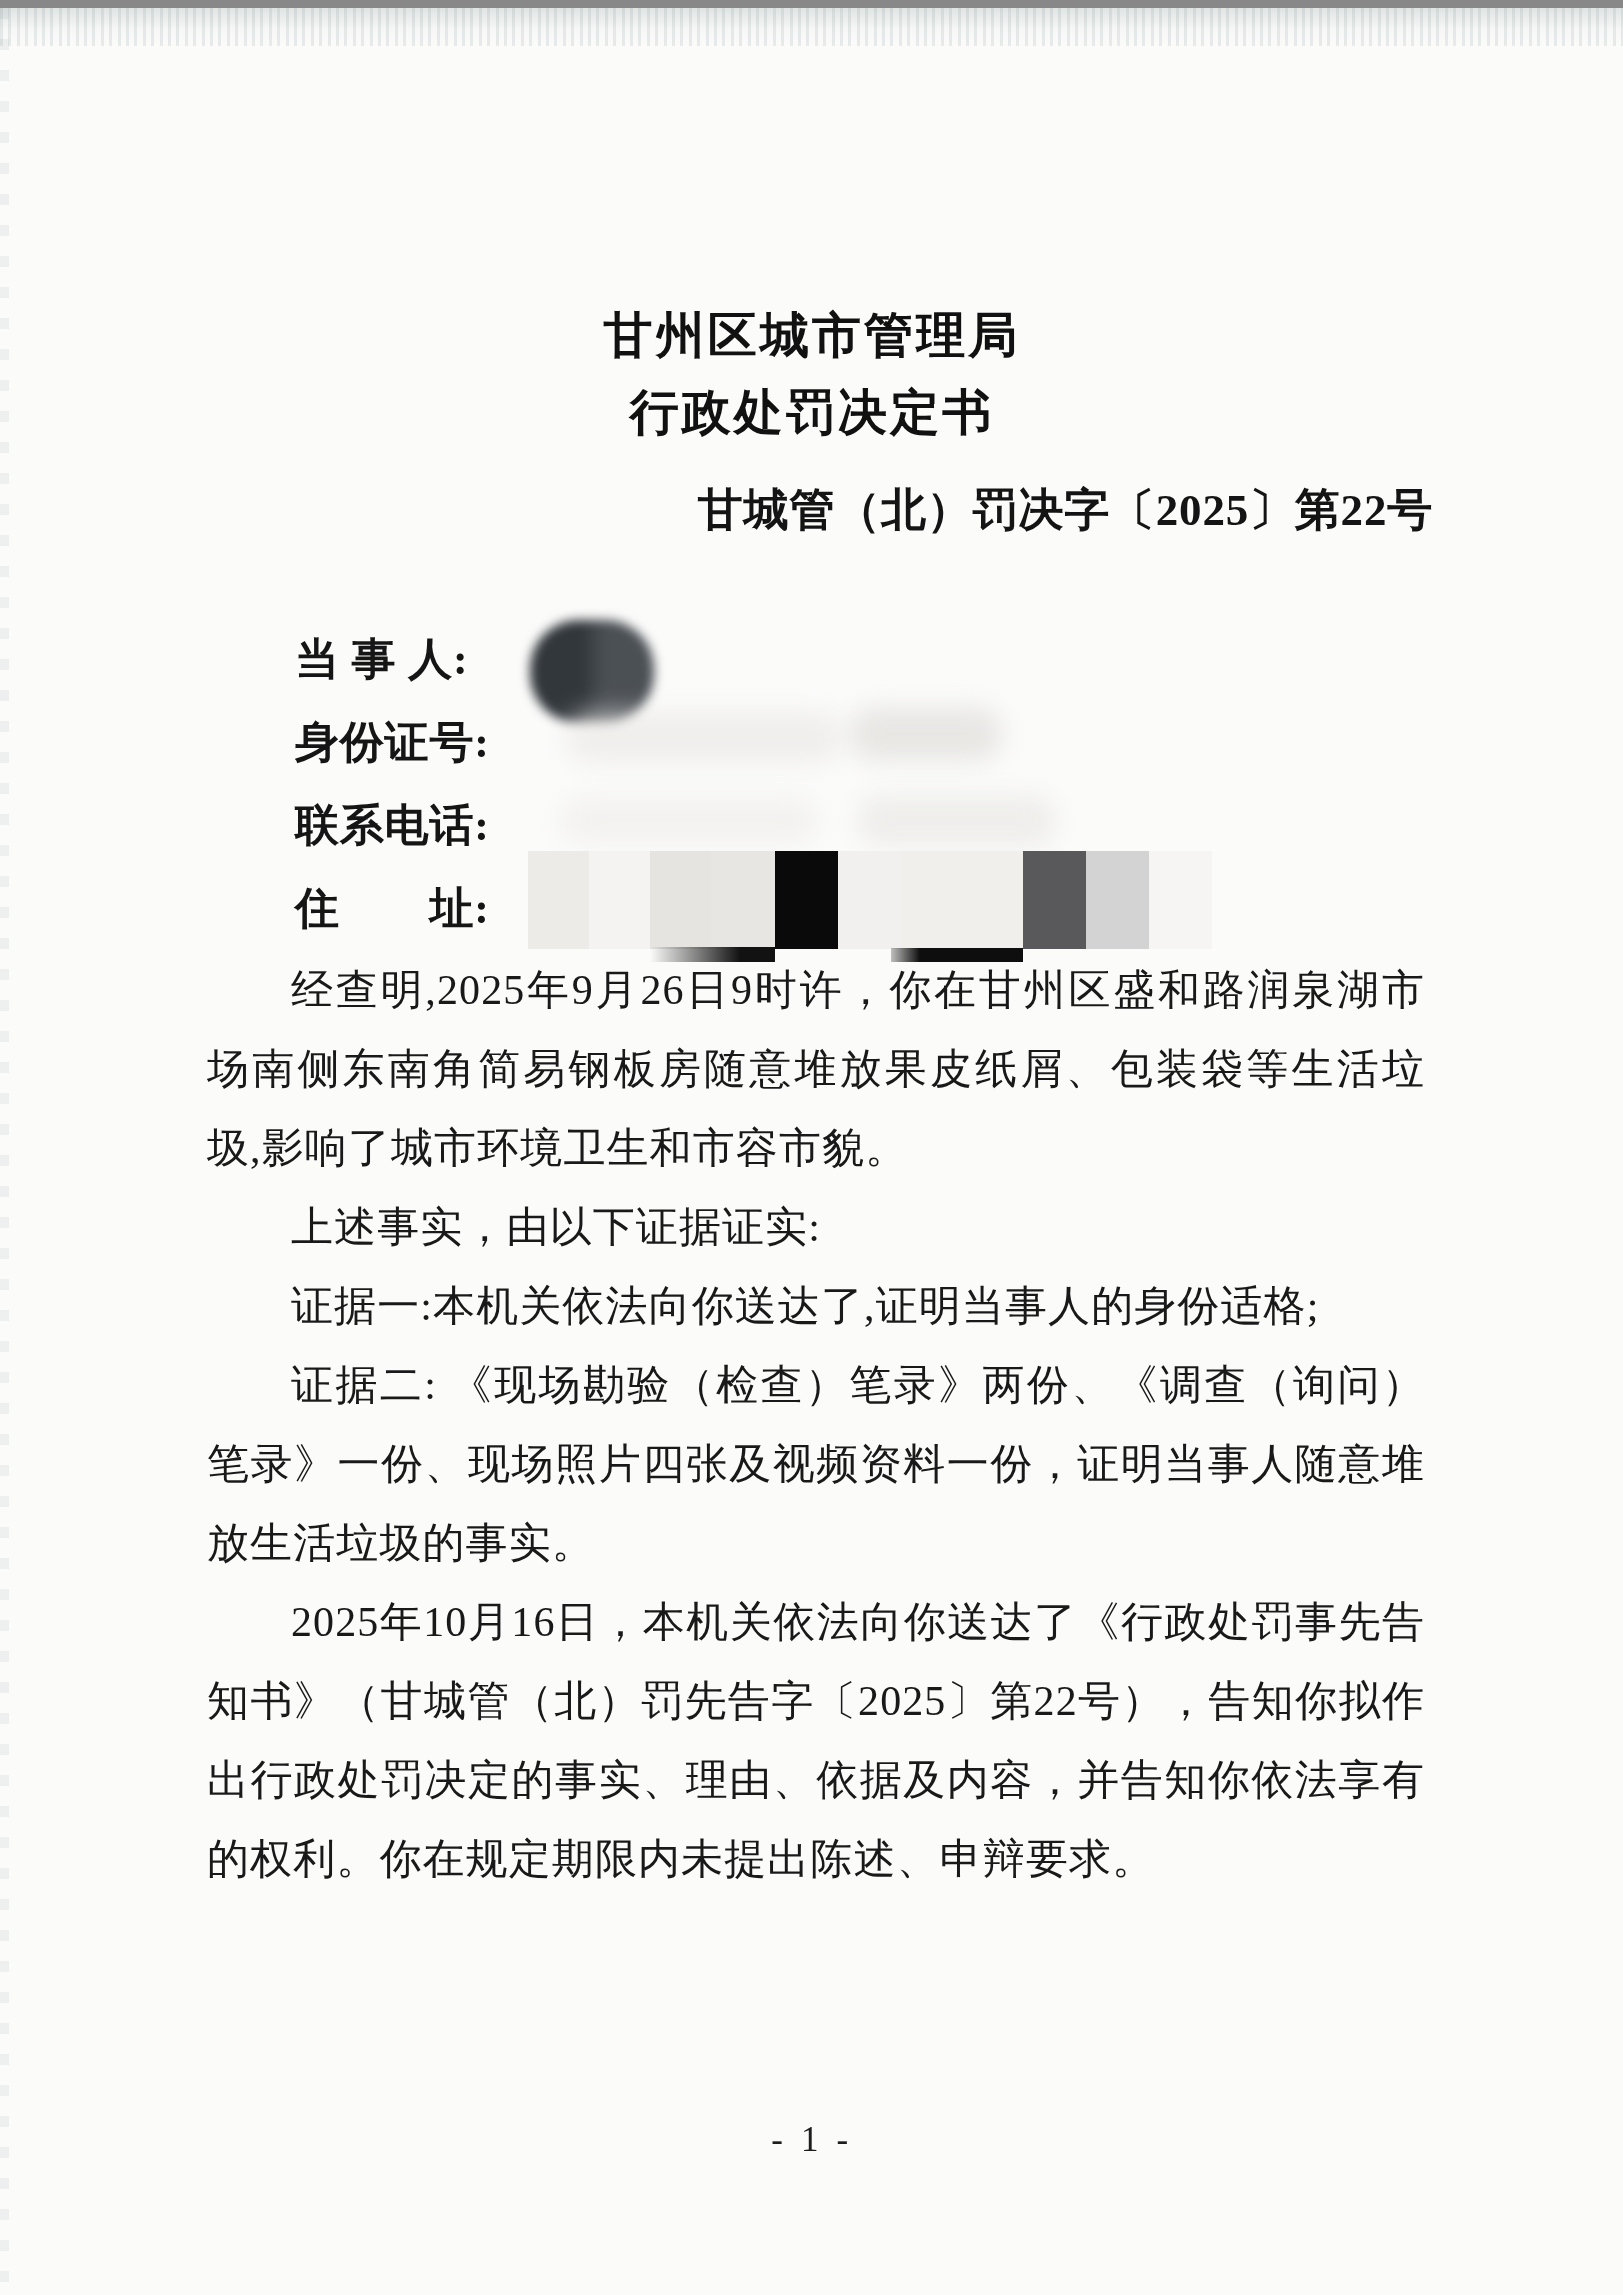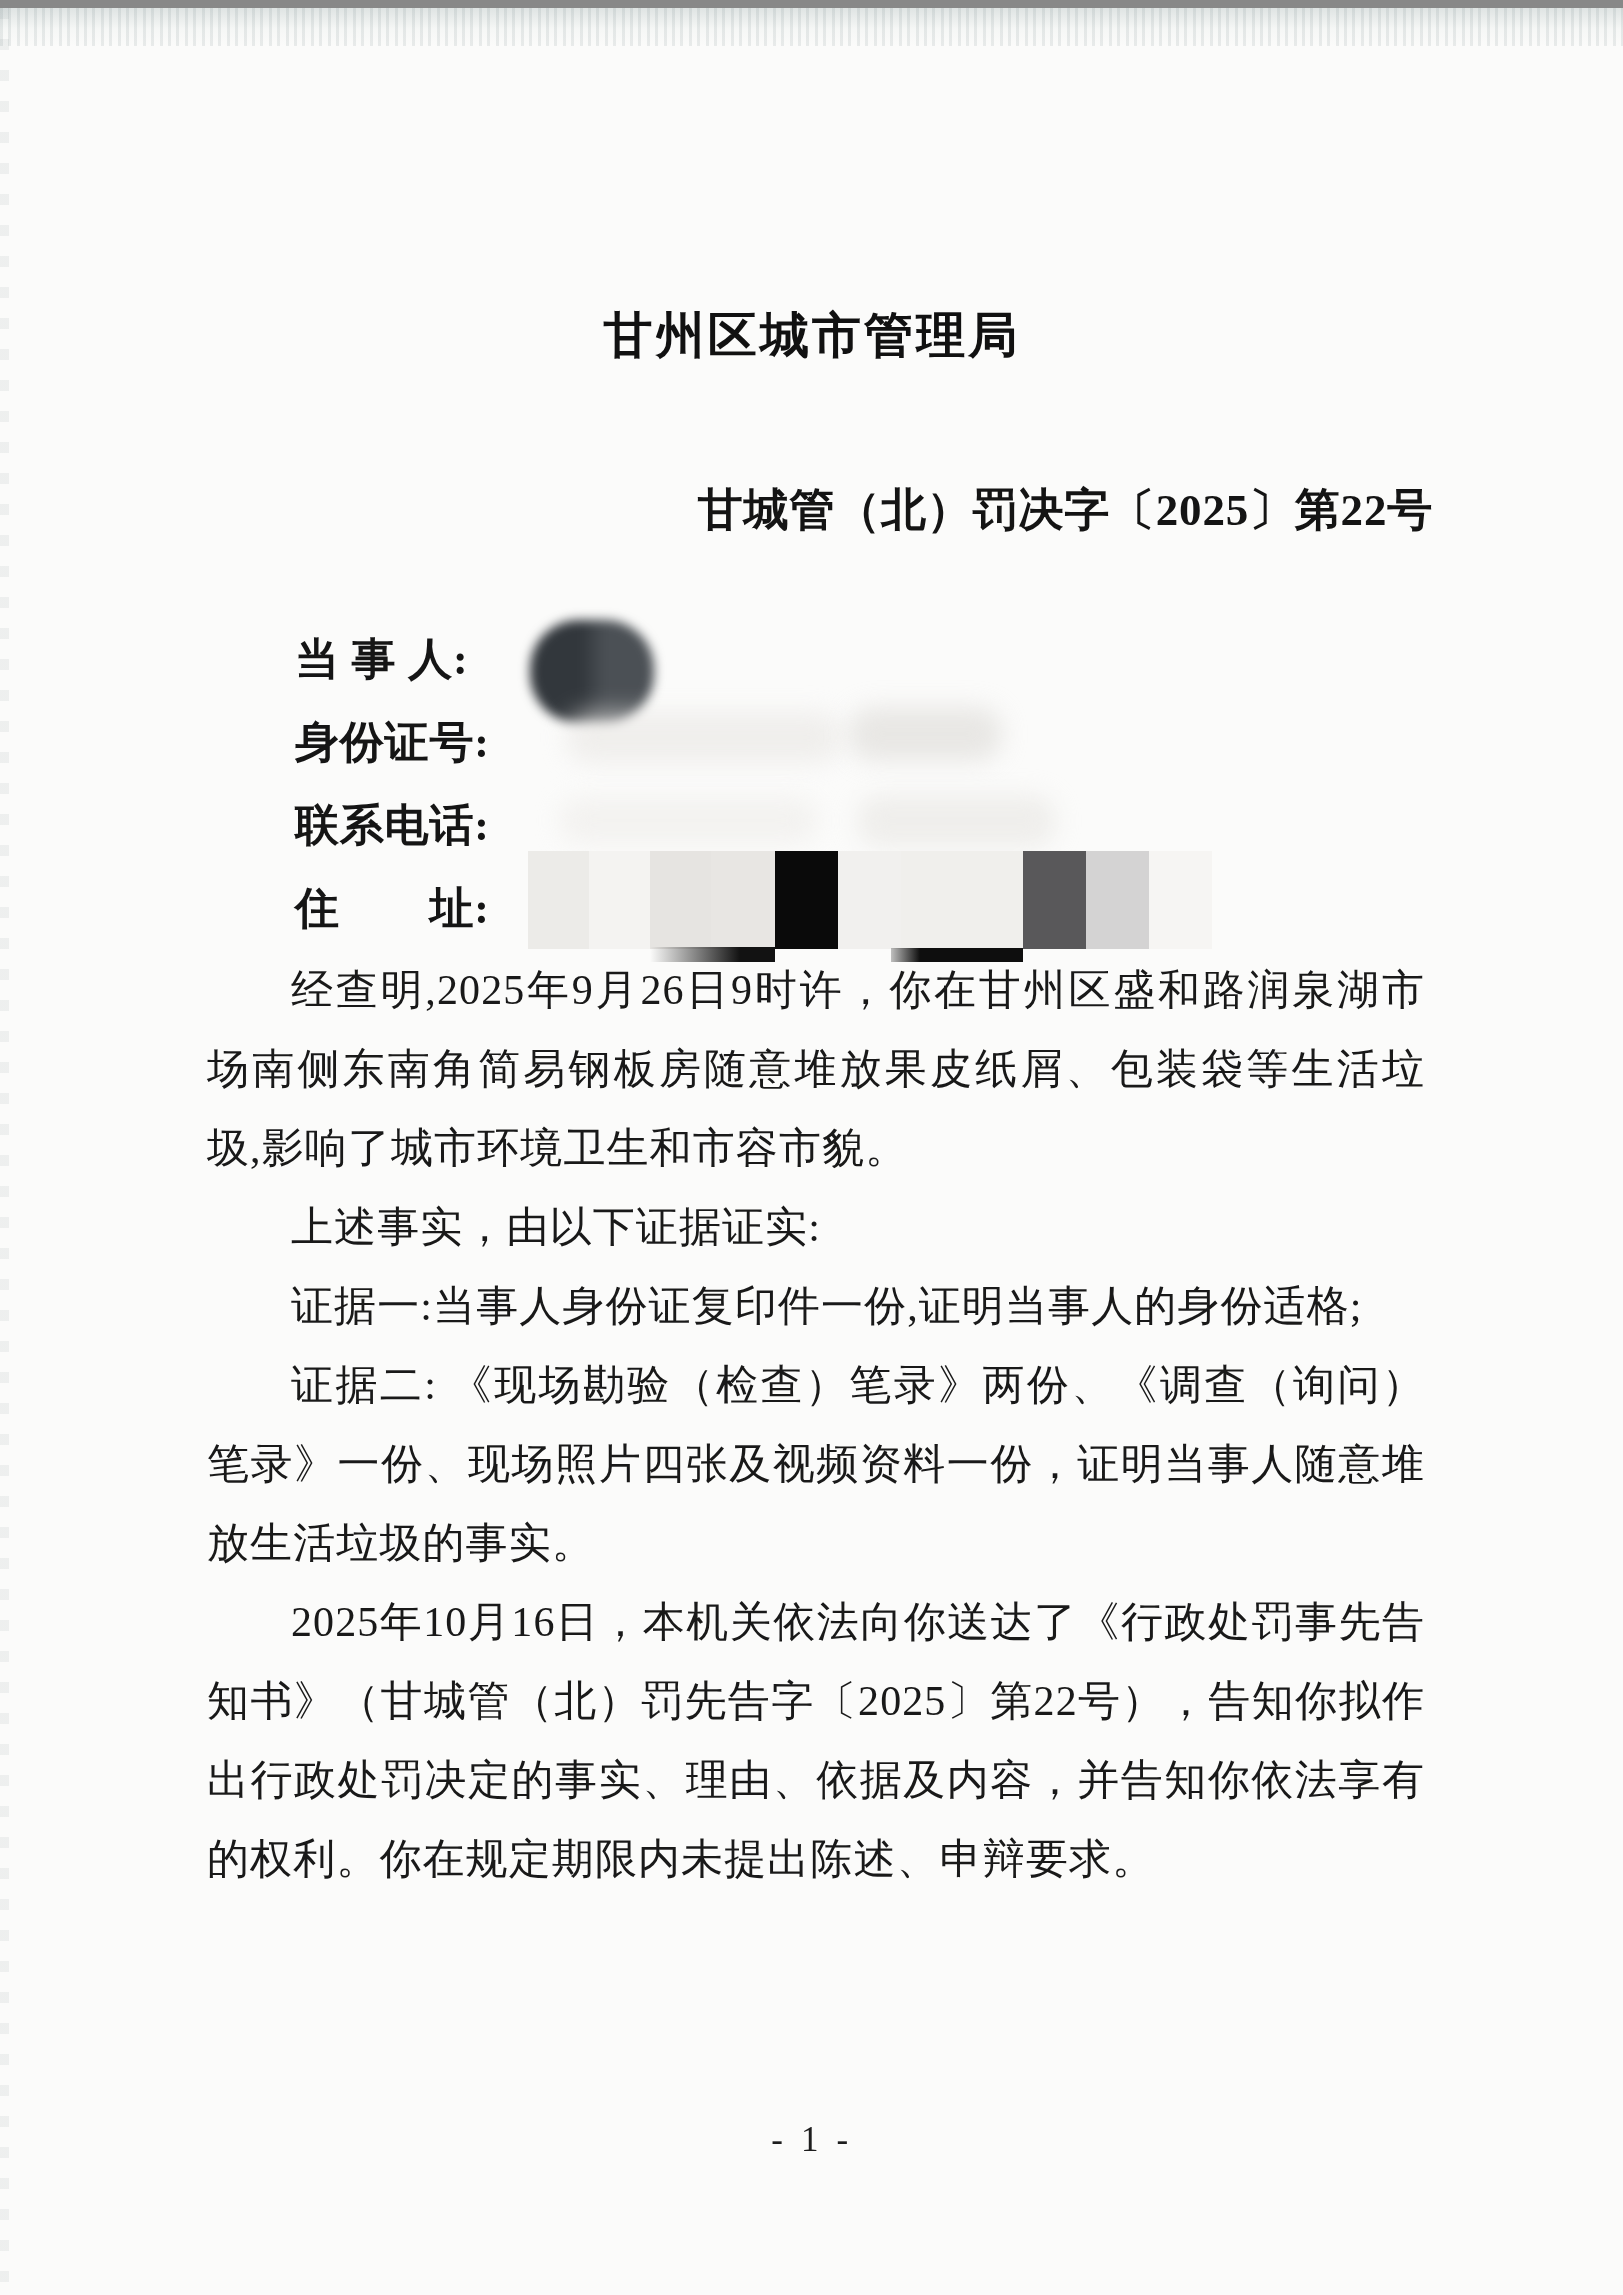--- a/index.html
+++ b/index.html
@@ -111,20 +111,21 @@
 </head>
 <body>
 
 <div class="page">
 
   <div class="scan-top-noise"></div>
   <div class="scan-left-noise"></div>
 
   <div class="title-block">
     <div>甘州区城市管理局</div>
+    <div>行政处罚决定书</div>
   </div>
 
   <div class="doc-number">甘城管（北）罚决字〔2025〕第22号</div>
 
   <div class="fields">
 
     <div class="field-row">
       <span class="field-label">当 事 人:</span>
       <span class="field-value">
         <span class="name-blob"></span>
@@ -165,21 +166,21 @@
             <span class="mblock" style="width: 63px; background: rgb(246, 245, 243);"></span>
           </span>
       </span>
     </div>
 
   </div>
 
   <div class="body-paragraphs">
     <p>经查明,2025年9月26日9时许，你在甘州区盛和路润泉湖市场南侧东南角简易钢板房随意堆放果皮纸屑、包装袋等生活垃圾,影响了城市环境卫生和市容市貌。</p>
     <p>上述事实，由以下证据证实:</p>
-    <p>证据一:当事人身份证复印件一份,证明当事人的身份适格;</p>
+    <p>证据一:本机关依法向你送达了,证明当事人的身份适格;</p>
     <p>证据二: 《现场勘验（检查）笔录》两份、《调查（询问）笔录》一份、现场照片四张及视频资料一份，证明当事人随意堆放生活垃圾的事实。</p>
     <p>2025年10月16日，本机关依法向你送达了《行政处罚事先告知书》（甘城管（北）罚先告字〔2025〕第22号），告知你拟作出行政处罚决定的事实、理由、依据及内容，并告知你依法享有的权利。你在规定期限内未提出陈述、申辩要求。</p>
   </div>
 
   <div class="page-number">- 1 -</div>
 
 </div>
 
 
 </body></html>

